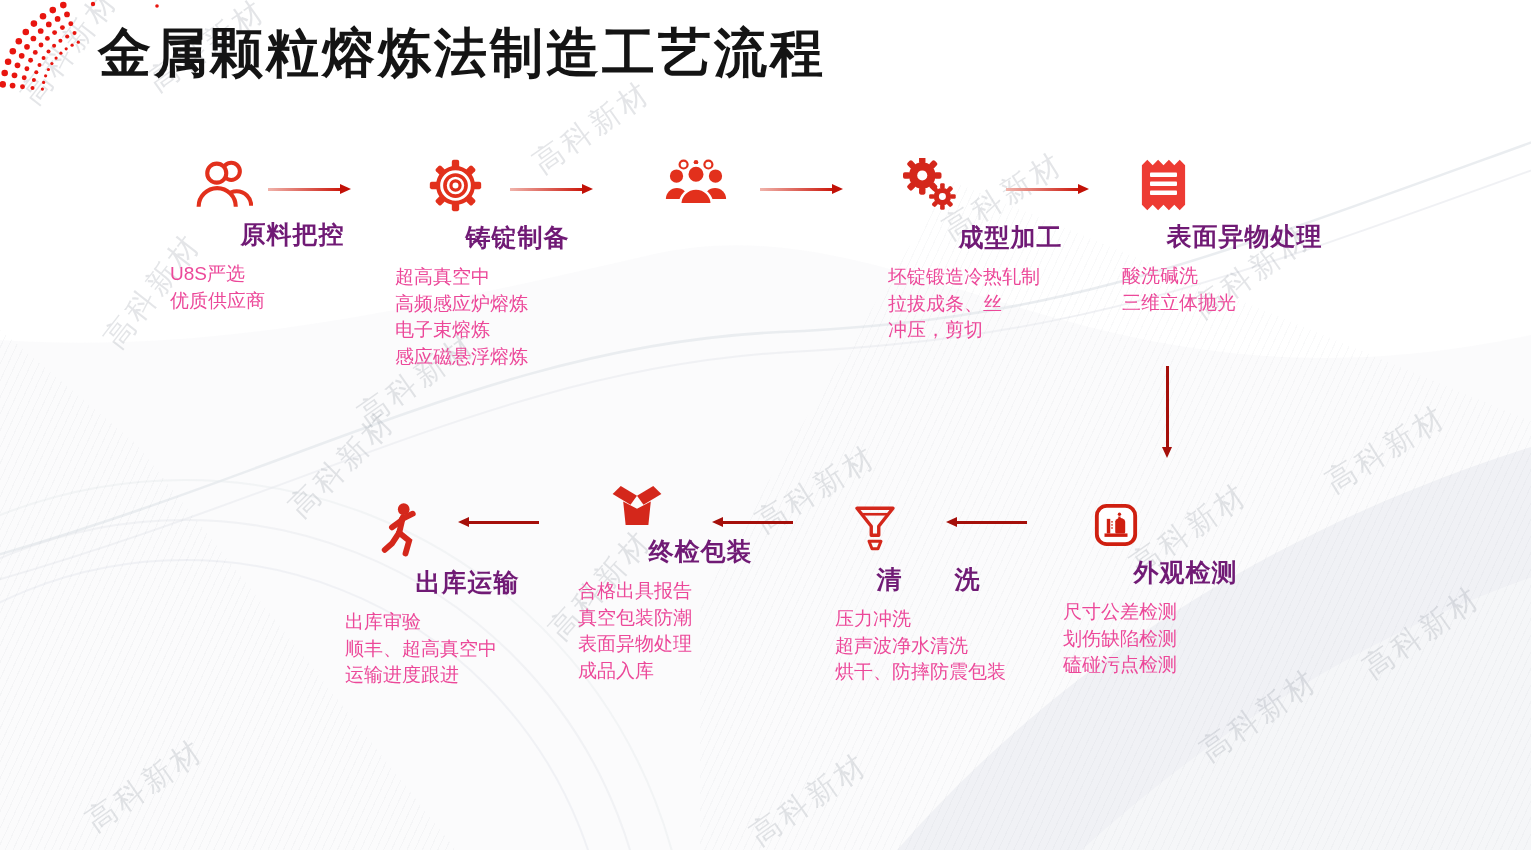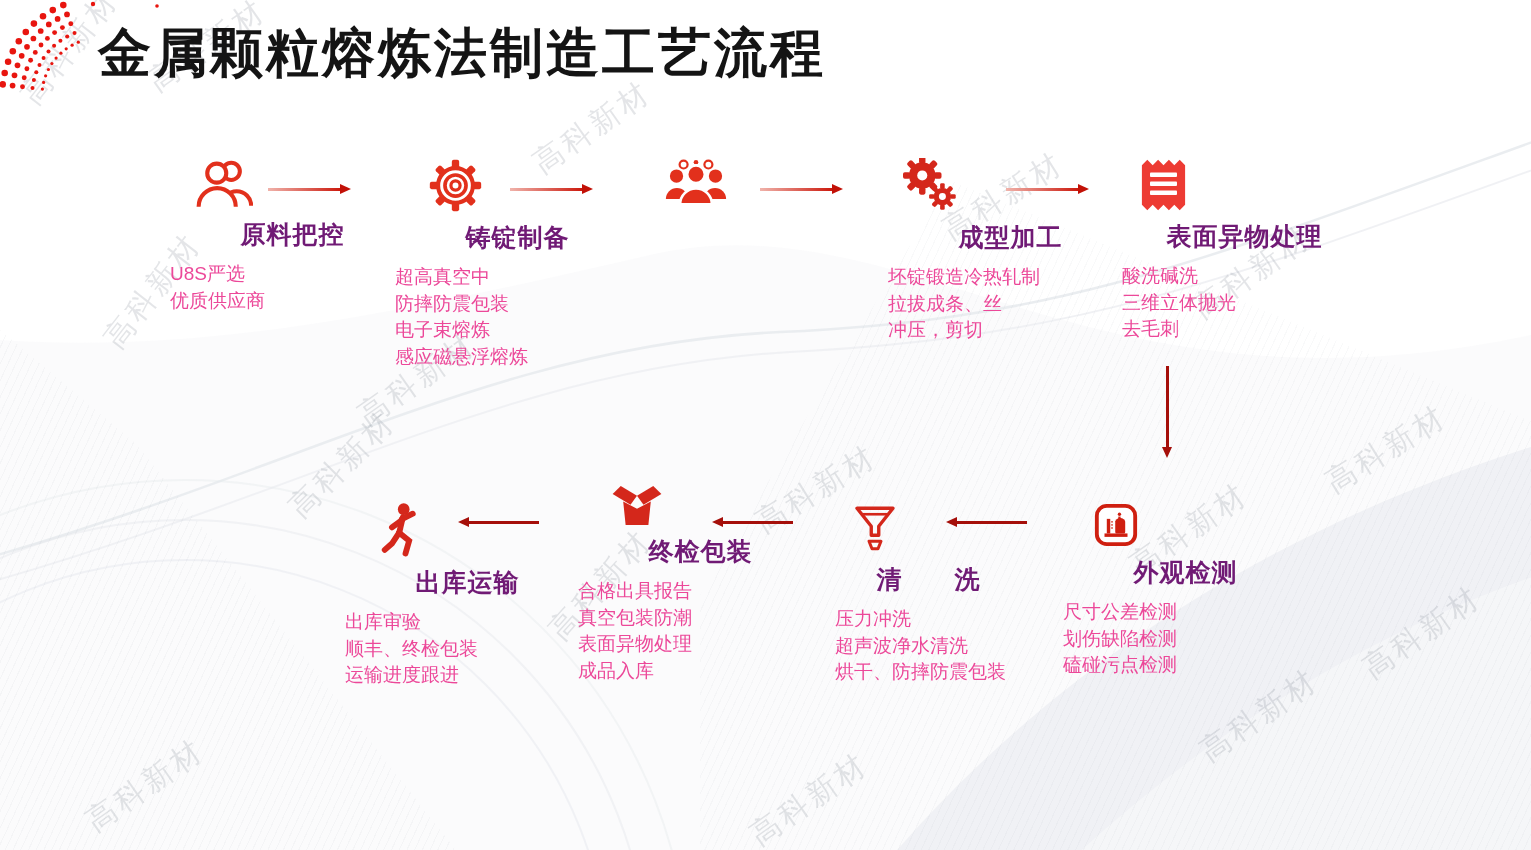--- a/index.html
+++ b/index.html
@@ -179,21 +179,21 @@
           <rect x="-4" y="-28" width="8" height="9" rx="2" transform="rotate(315)"></rect>
         </g>
         <circle r="19" fill="#fff" stroke="#e2301c" stroke-width="4.5"></circle>
         <circle r="11.5" fill="none" stroke="#e2301c" stroke-width="4"></circle>
         <circle r="5" fill="none" stroke="#e2301c" stroke-width="3.5"></circle>
       </g>
     </svg>
     <h2>铸锭制备</h2>
     <ul>
       <li>超高真空中</li>
-      <li>防摔防震包装</li>
+      <li>高频感应炉熔炼</li>
       <li>电子束熔炼</li>
       <li>感应磁悬浮熔炼</li>
     </ul>
   </div>
 
   <div class="step" style="left:652px;top:158px">
     <svg class="icon" style="margin-left:13px" width="62" height="52" viewBox="0 0 70 58">
       <circle cx="21" cy="7" r="4.5" fill="#fff" stroke="#e2301c" stroke-width="2.5"></circle>
       <circle cx="49" cy="7" r="4.5" fill="#fff" stroke="#e2301c" stroke-width="2.5"></circle>
       <circle cx="35" cy="4.5" r="2.6" fill="#e2301c"></circle>
@@ -250,21 +250,20 @@
       <g fill="#fff">
         <rect x="11" y="16" width="30" height="5" rx="1"></rect>
         <rect x="11" y="26" width="30" height="5" rx="1"></rect>
         <rect x="11" y="36" width="30" height="5" rx="1"></rect>
       </g>
     </svg>
     <h2>表面异物处理</h2>
     <ul>
       <li>酸洗碱洗</li>
       <li>三维立体抛光</li>
-      <li>去毛刺</li>
     </ul>
   </div>
 
   <div class="arrow-right" style="left:268px;top:188px;width:72px"></div>
   <div class="arrow-right" style="left:510px;top:188px;width:72px"></div>
   <div class="arrow-right" style="left:760px;top:188px;width:72px"></div>
   <div class="arrow-right" style="left:1006px;top:188px;width:72px"></div>
 
   <div class="arrow-down" style="left:1166px;top:366px;height:82px"></div>
 
@@ -275,21 +274,21 @@
         <path d="M26,17 L22,34"></path>
         <path d="M25,19 L37,13"></path>
         <path d="M25,20 L14,28"></path>
         <path d="M22,34 L33,43 L29,57"></path>
         <path d="M22,34 L14,46 L6,53"></path>
       </g>
     </svg>
     <h2>出库运输</h2>
     <ul>
       <li>出库审验</li>
-      <li>顺丰、终检包装</li>
+      <li>顺丰、超高真空中</li>
       <li>运输进度跟进</li>
     </ul>
   </div>
 
   <div class="step" style="left:578px;top:479px">
     <svg class="icon" style="margin-left:33px" width="52" height="48" viewBox="0 0 64 58">
       <g fill="#d4271b">
         <polygon points="32,20 12,8 2,18 24,31"></polygon>
         <polygon points="32,20 52,8 62,18 40,31"></polygon>
         <polygon points="15,27 32,36 49,27 46,56 18,56"></polygon>

